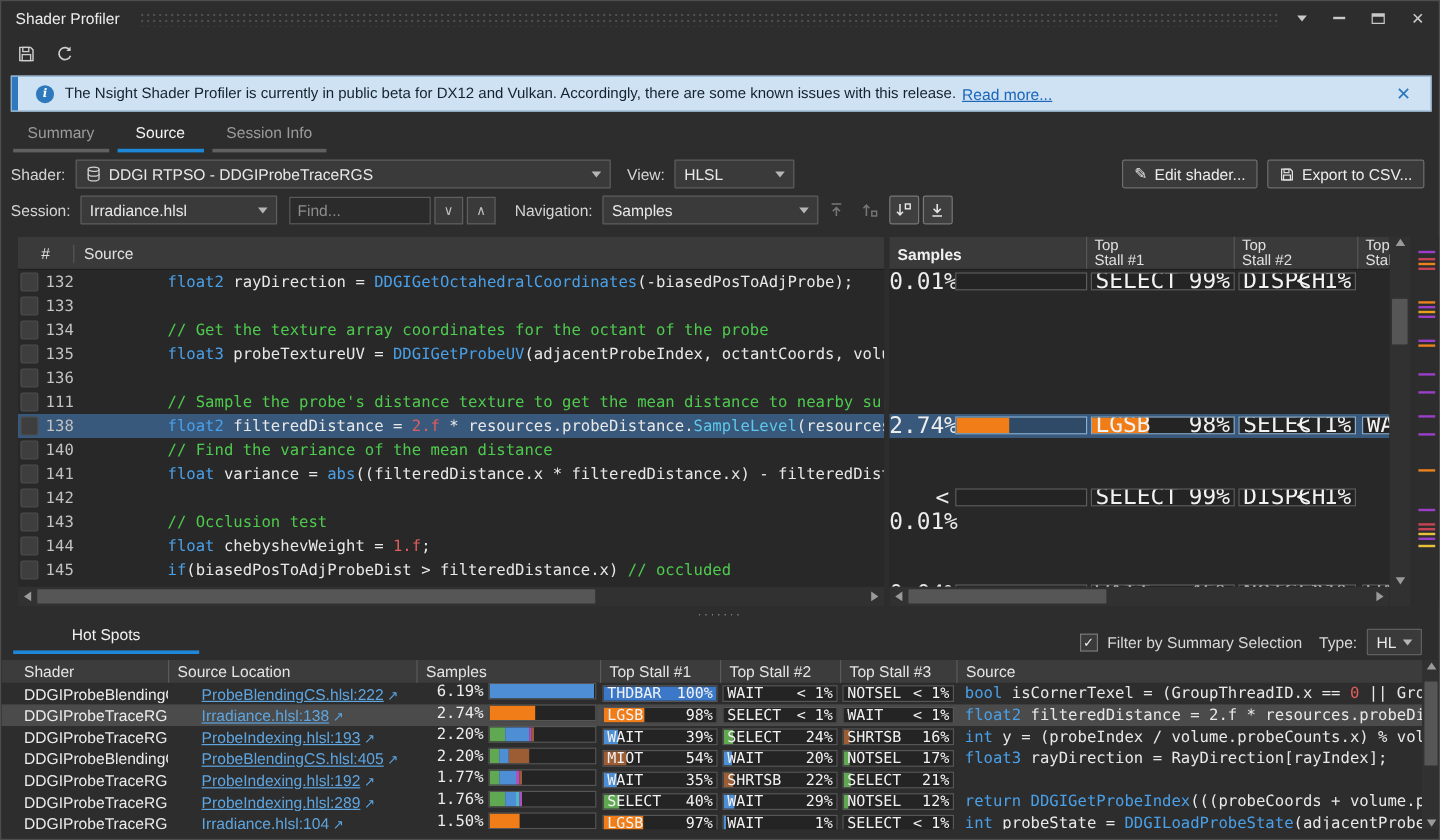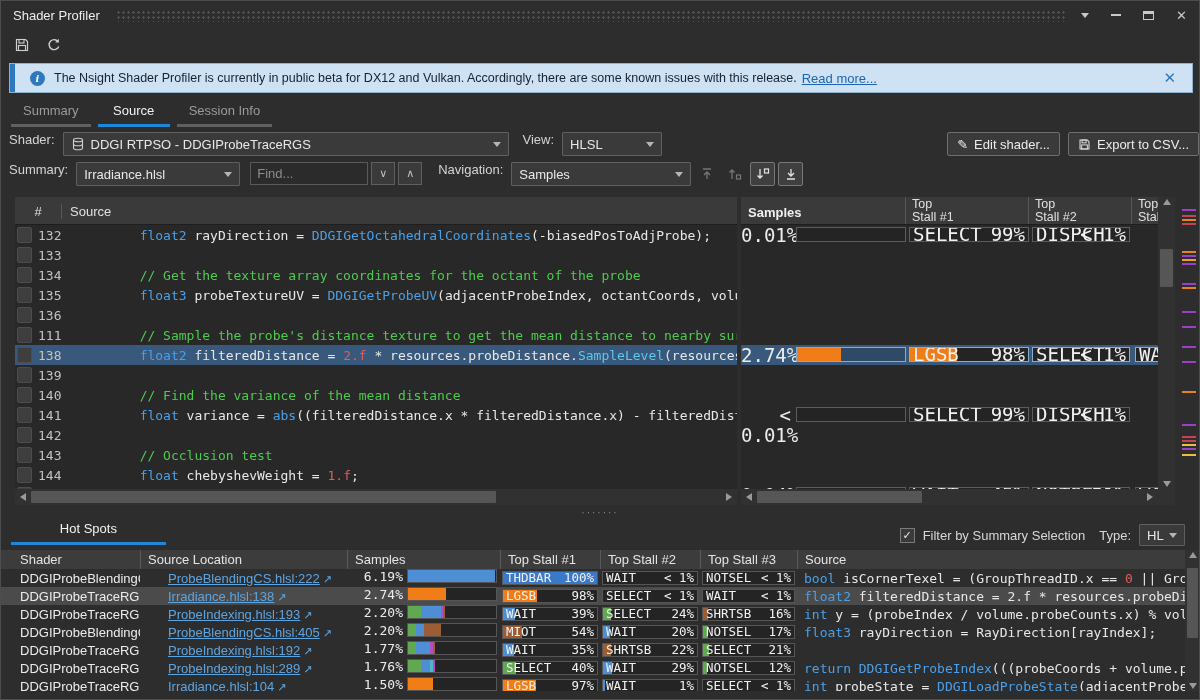--- a/index.html
+++ b/index.html
@@ -30,21 +30,21 @@
   .banner-text{color:#15222d;font-size:12.5px;white-space:nowrap;}
   .banner-link{color:#1b66b8;text-decoration:underline;margin-left:5px;cursor:pointer;white-space:nowrap;}
   .banner-close{margin-left:auto;margin-right:16px;color:#2e79bd;font-size:15px;font-weight:bold;cursor:pointer;}
 
   
   .tabs{position:absolute;left:10px;top:100px;display:flex;gap:7px;}
   .tab{padding:2px 12px 6px;min-width:72px;text-align:center;color:#9b9b9b;border-bottom:3px solid #606060;cursor:pointer;}
   .tab.active{color:#f2f2f2;border-bottom-color:#1f87d7;}
 
   
-  .ctl-row{position:absolute;left:8px;right:0;display:flex;align-items:flex-start;}
+  .ctl-row{position:absolute;left:8px;right:12px;display:flex;align-items:center;}
   .row1{top:131px;height:26px;}
   .row2{top:161px;height:26px;}
   .label{margin-right:8px;color:#d4d4d4;white-space:nowrap;}
   .dropdown{height:24px;background:#3a3a3a;border:1px solid #5f5f5f;display:flex;align-items:center;
     padding:0 7px;color:#e8e8e8;cursor:pointer;border-radius:1px;}
   .dd-caret{margin-left:auto;width:0;height:0;border-left:4px solid transparent;border-right:4px solid transparent;border-top:5px solid #b5b5b5;}
   .dd-shader{width:446px;}
   .dd-view{width:100px;margin-left:8px;}
   .dd-source{width:164px;}
   .dd-nav{width:180px;}
@@ -217,21 +217,21 @@
       <svg class="icon" width="13" height="13" viewBox="0 0 16 16">
           <path d="M2.5 2.5h9l2 2v9h-11z" fill="none" stroke="#e0e0e0" stroke-width="1.3"></path>
           <rect x="5" y="2.5" width="5" height="3.5" fill="none" stroke="#e0e0e0" stroke-width="1.2"></rect>
           <rect x="4.5" y="8.5" width="7" height="5" fill="none" stroke="#e0e0e0" stroke-width="1.2"></rect>
         </svg>
       <span>Export to CSV...</span>
     </div>
   </div>
 
   <div class="ctl-row row2">
-    <span class="label">Summary:</span>
+    <span class="label">Session:</span>
     <div class="dropdown dd-source">
       <span>Irradiance.hlsl</span>
       <span class="dd-caret"></span>
     </div>
     <input class="find-input" placeholder="Find..." style="">
     <span class="sq-btn">∨</span>
     <span class="sq-btn">∧</span>
     <span class="label" style="margin-left:16px;">Navigation:</span>
     <div class="dropdown dd-nav">
       <span>Samples</span>
@@ -267,21 +267,20 @@
       <span class="hdr-src">Source</span>
     </div>
     <div class="code-rows">
         <div class="code-row"><span class="gutter-box"></span><span class="line-num">132</span><span class="code-text"><span>        </span><span class="tok-kw">float2</span><span> rayDirection = </span><span class="tok-fn">DDGIGetOctahedralCoordinates</span><span>(-biasedPosToAdjProbe);</span></span></div>
         <div class="code-row"><span class="gutter-box"></span><span class="line-num">133</span><span class="code-text"></span></div>
         <div class="code-row"><span class="gutter-box"></span><span class="line-num">134</span><span class="code-text"><span>        </span><span class="tok-cm">// Get the texture array coordinates for the octant of the probe</span></span></div>
         <div class="code-row"><span class="gutter-box"></span><span class="line-num">135</span><span class="code-text"><span>        </span><span class="tok-kw">float3</span><span> probeTextureUV = </span><span class="tok-fn">DDGIGetProbeUV</span><span>(adjacentProbeIndex, octantCoords, volume.probeN</span></span></div>
         <div class="code-row"><span class="gutter-box"></span><span class="line-num">136</span><span class="code-text"></span></div>
         <div class="code-row"><span class="gutter-box"></span><span class="line-num">111</span><span class="code-text"><span>        </span><span class="tok-cm">// Sample the probe's distance texture to get the mean distance to nearby surfaces</span></span></div>
         <div class="code-row selected"><span class="gutter-box"></span><span class="line-num">138</span><span class="code-text"><span>        </span><span class="tok-kw">float2</span><span> filteredDistance = </span><span class="tok-num">2.f</span><span> * resources.probeDistance.</span><span class="tok-meth">SampleLevel</span><span>(resources.bilinear</span></span></div>
-        <div class="code-row"><span class="gutter-box"></span><span class="line-num">139</span><span class="code-text"></span></div>
         <div class="code-row"><span class="gutter-box"></span><span class="line-num">140</span><span class="code-text"><span>        </span><span class="tok-cm">// Find the variance of the mean distance</span></span></div>
         <div class="code-row"><span class="gutter-box"></span><span class="line-num">141</span><span class="code-text"><span>        </span><span class="tok-kw">float</span><span> variance = </span><span class="tok-fn">abs</span><span>((filteredDistance.x * filteredDistance.x) - filteredDistance.y);</span></span></div>
         <div class="code-row"><span class="gutter-box"></span><span class="line-num">142</span><span class="code-text"></span></div>
         <div class="code-row"><span class="gutter-box"></span><span class="line-num">143</span><span class="code-text"><span>        </span><span class="tok-cm">// Occlusion test</span></span></div>
         <div class="code-row"><span class="gutter-box"></span><span class="line-num">144</span><span class="code-text"><span>        </span><span class="tok-kw">float</span><span> chebyshevWeight = </span><span class="tok-num">1.f</span><span>;</span></span></div>
         <div class="code-row"><span class="gutter-box"></span><span class="line-num">145</span><span class="code-text"><span>        </span><span class="tok-kw">if</span><span>(biasedPosToAdjProbeDist &gt; filteredDistance.x) </span><span class="tok-cm">// occluded</span></span></div>
       </div>
     <div class="hscroll">
       <span class="sarrow">
           <span class="tri-l"></span>

